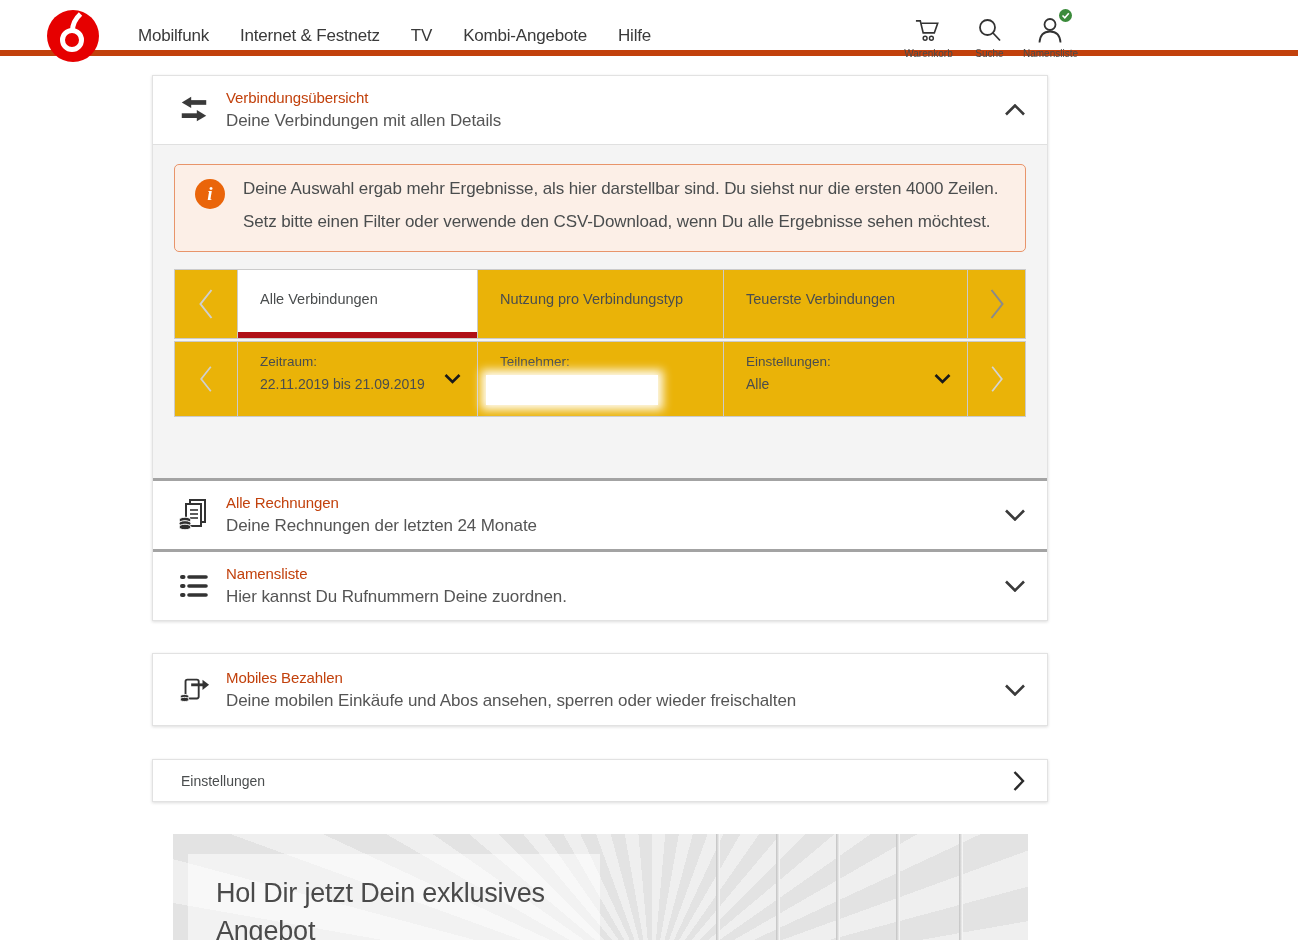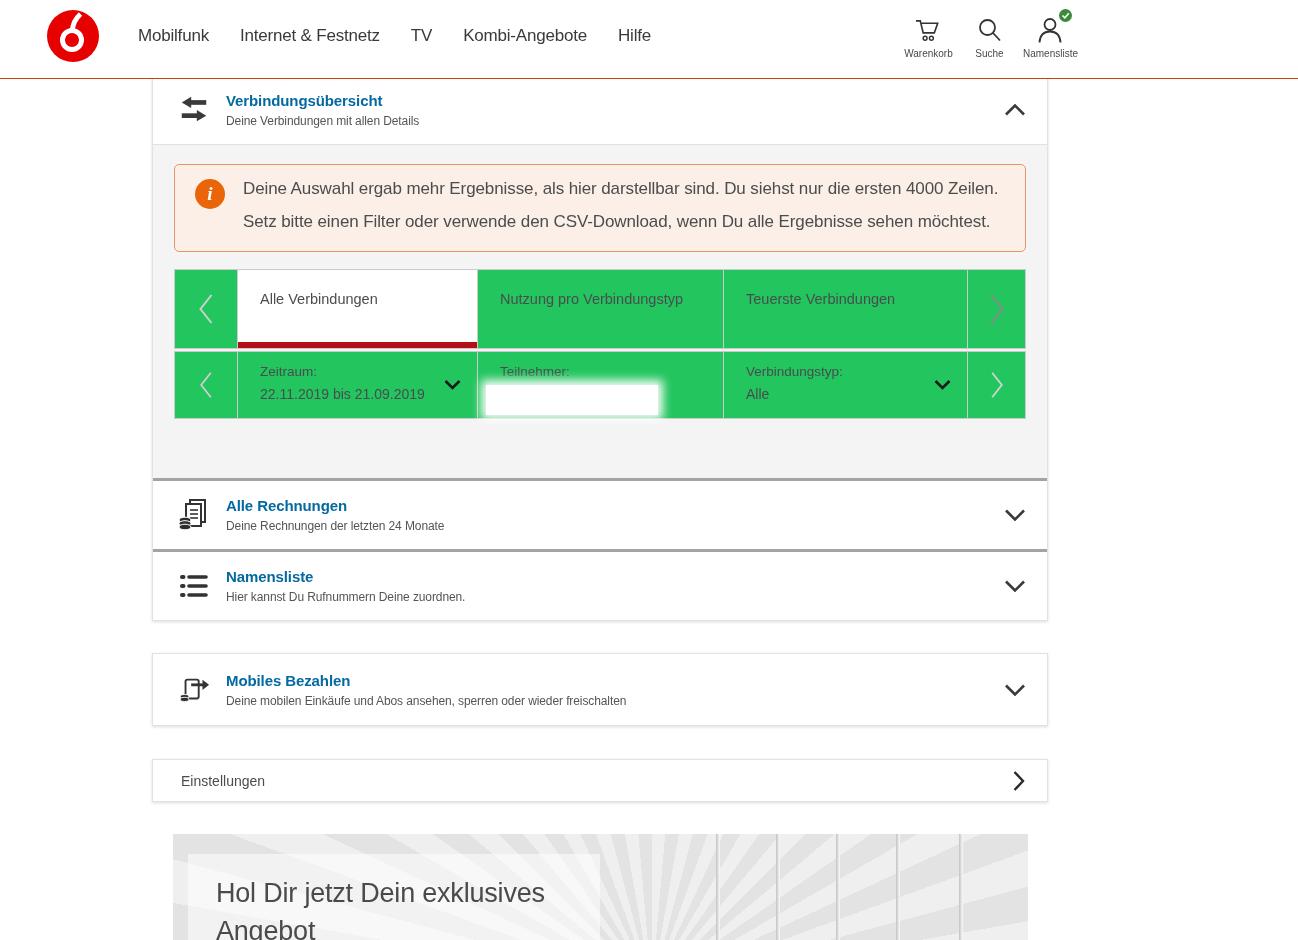--- a/index.html
+++ b/index.html
@@ -4,59 +4,59 @@
 <style>
   * { margin:0; padding:0; box-sizing:border-box; }
   html,body { width:1298px; height:940px; }
   body {
     font-family:"Liberation Sans", sans-serif;
     background:#ffffff; color:#333; overflow:hidden; position:relative;
   }
   svg { display:block; }
 
   
-  .topbar { position:absolute; left:0; top:0; width:1298px; height:79px; background:#fff;
-            border-bottom:1px solid #c2410c; z-index:5; }
+  .topbar { position:absolute; left:0; top:0; width:1298px; height:56px; background:#fff;
+            border-bottom:6px solid #c2410c; z-index:5; }
   .logo { position:absolute; left:47px; top:10px; width:52px; height:52px; cursor:pointer; }
   .nav { position:absolute; left:138px; top:0; height:71px; display:flex; align-items:center; gap:31px; }
   .nav-item { font-size:17px; color:#3a3a3a; letter-spacing:-0.2px; cursor:pointer; white-space:nowrap; }
   .hdr-actions { position:absolute; left:898px; top:13px; display:flex; }
   .hdr-action { width:61px; display:flex; flex-direction:column; align-items:center; cursor:pointer; }
   .hdr-action .ic { height:30px; display:flex; align-items:flex-end; justify-content:center; position:relative; }
   .hdr-action .lbl { font-size:10px; color:#4a4a4a; margin-top:5px; white-space:nowrap; }
   .badge { position:absolute; right:-6px; top:-4px; }
 
   
   .main-col { position:absolute; left:152px; top:75px; width:896px; }
   .card { background:#fff; border:1px solid #e2e2e2; box-shadow:0 1px 3px rgba(0,0,0,0.14); }
 
   .acc-row { height:71px; display:flex; align-items:center; position:relative; background:#fff; cursor:pointer; }
   .acc-head { height:68px; }
   .row-icon { margin-left:23px; flex:0 0 36px; display:flex; justify-content:center; }
   .row-texts { margin-left:14px; }
-  .row-title { font-size:15px; font-weight:bold; color:#0369a1; letter-spacing:-0.1px; }
-  .row-sub { font-size:12px; color:#555; margin-top:5px; letter-spacing:-0.1px; }
+  .row-title { font-size:15px; font-weight:normal; color:#c2410c; letter-spacing:-0.1px; }
+  .row-sub { font-size:17px; color:#555; margin-top:5px; letter-spacing:-0.1px; }
   .row-chev { position:absolute; right:22px; top:50%; transform:translateY(-50%); }
   .divider-top { border-top:3px solid #a3a3a3; }
 
   
   .acc-body { background:#f4f4f4; border-top:1px solid #e0e0e0; padding:19px 21px 0 21px; height:334px; }
 
   .notice { height:88px; border:1px solid #e8946a; background:#fcefe7; border-radius:5px;
             display:flex; align-items:flex-start; padding:0 24px 0 20px; }
   .notice-icon { flex:0 0 30px; height:30px; margin-top:14px; border-radius:50%; background:#ea650a;
                  color:#fff; font-family:"Liberation Serif", serif; font-weight:bold; font-style:italic;
                  font-size:19px; text-align:center; line-height:29px; }
   .notice-text { margin-left:18px; padding-top:7px; font-size:17px; color:#4a4d4e;
                  line-height:33px; letter-spacing:-0.1px; }
 
   .strip-row { display:flex; border:1px solid #cbcbcb; background:#fff; }
-  .tabs-row { margin-top:17px; height:80px; }
-  .filters-row { margin-top:2px; height:68px; }
-  .cell { border-left:1px solid #cbcbcb; background:#22c55e; position:relative; }
+  .tabs-row { margin-top:17px; height:70px; }
+  .filters-row { margin-top:2px; height:76px; }
+  .cell { border-left:1px solid #cbcbcb; background:#eab308; position:relative; }
   .cell:first-child { border-left:none; }
   .cell-nav { flex:0 0 62px; display:flex; align-items:center; justify-content:center; cursor:pointer; }
   .cell-nav.last { flex:0 0 58px; }
   .tab-cell { padding:21px 0 0 22px; font-size:14.5px; color:#4a4d4e; cursor:pointer; }
   .tab-cell.active { background:#fff; }
   .tab-cell.active::after { content:""; position:absolute; left:0; right:0; bottom:0; height:6px; background:#b01016; }
   .w-t1 { flex:0 0 240px; } .w-t2 { flex:0 0 246px; } .w-t3 { flex:0 0 244px; }
   .filter-cell { padding:12px 0 0 22px; cursor:pointer; }
   .f-label { font-size:13.5px; color:#4a4d4e; }
   .f-value { font-size:14px; color:#4a4d4e; margin-top:7px; }
@@ -194,21 +194,21 @@
             <svg width="17" height="11" viewBox="0 0 17 11">
               <polyline points="1.5,1.5 8.5,8.5 15.5,1.5" fill="none" stroke="#1a1a1a" stroke-width="2.6"></polyline>
             </svg>
           </span>
         </div>
         <div class="cell filter-cell w-t2">
           <div class="f-label">Teilnehmer:</div>
           <div class="redacted"></div>
         </div>
         <div class="cell filter-cell w-t3">
-          <div class="f-label">Verbindungstyp:</div>
+          <div class="f-label">Einstellungen:</div>
           <div class="f-value">Alle</div>
           <span class="f-chev">
             <svg width="17" height="11" viewBox="0 0 17 11">
               <polyline points="1.5,1.5 8.5,8.5 15.5,1.5" fill="none" stroke="#1a1a1a" stroke-width="2.6"></polyline>
             </svg>
           </span>
         </div>
         <div class="cell cell-nav last">
           <svg width="14" height="28" viewBox="0 0 16 32">
             <polyline points="2.5,2 13.5,16 2.5,30" fill="none" stroke="#d4d4d4" stroke-width="2"></polyline>

